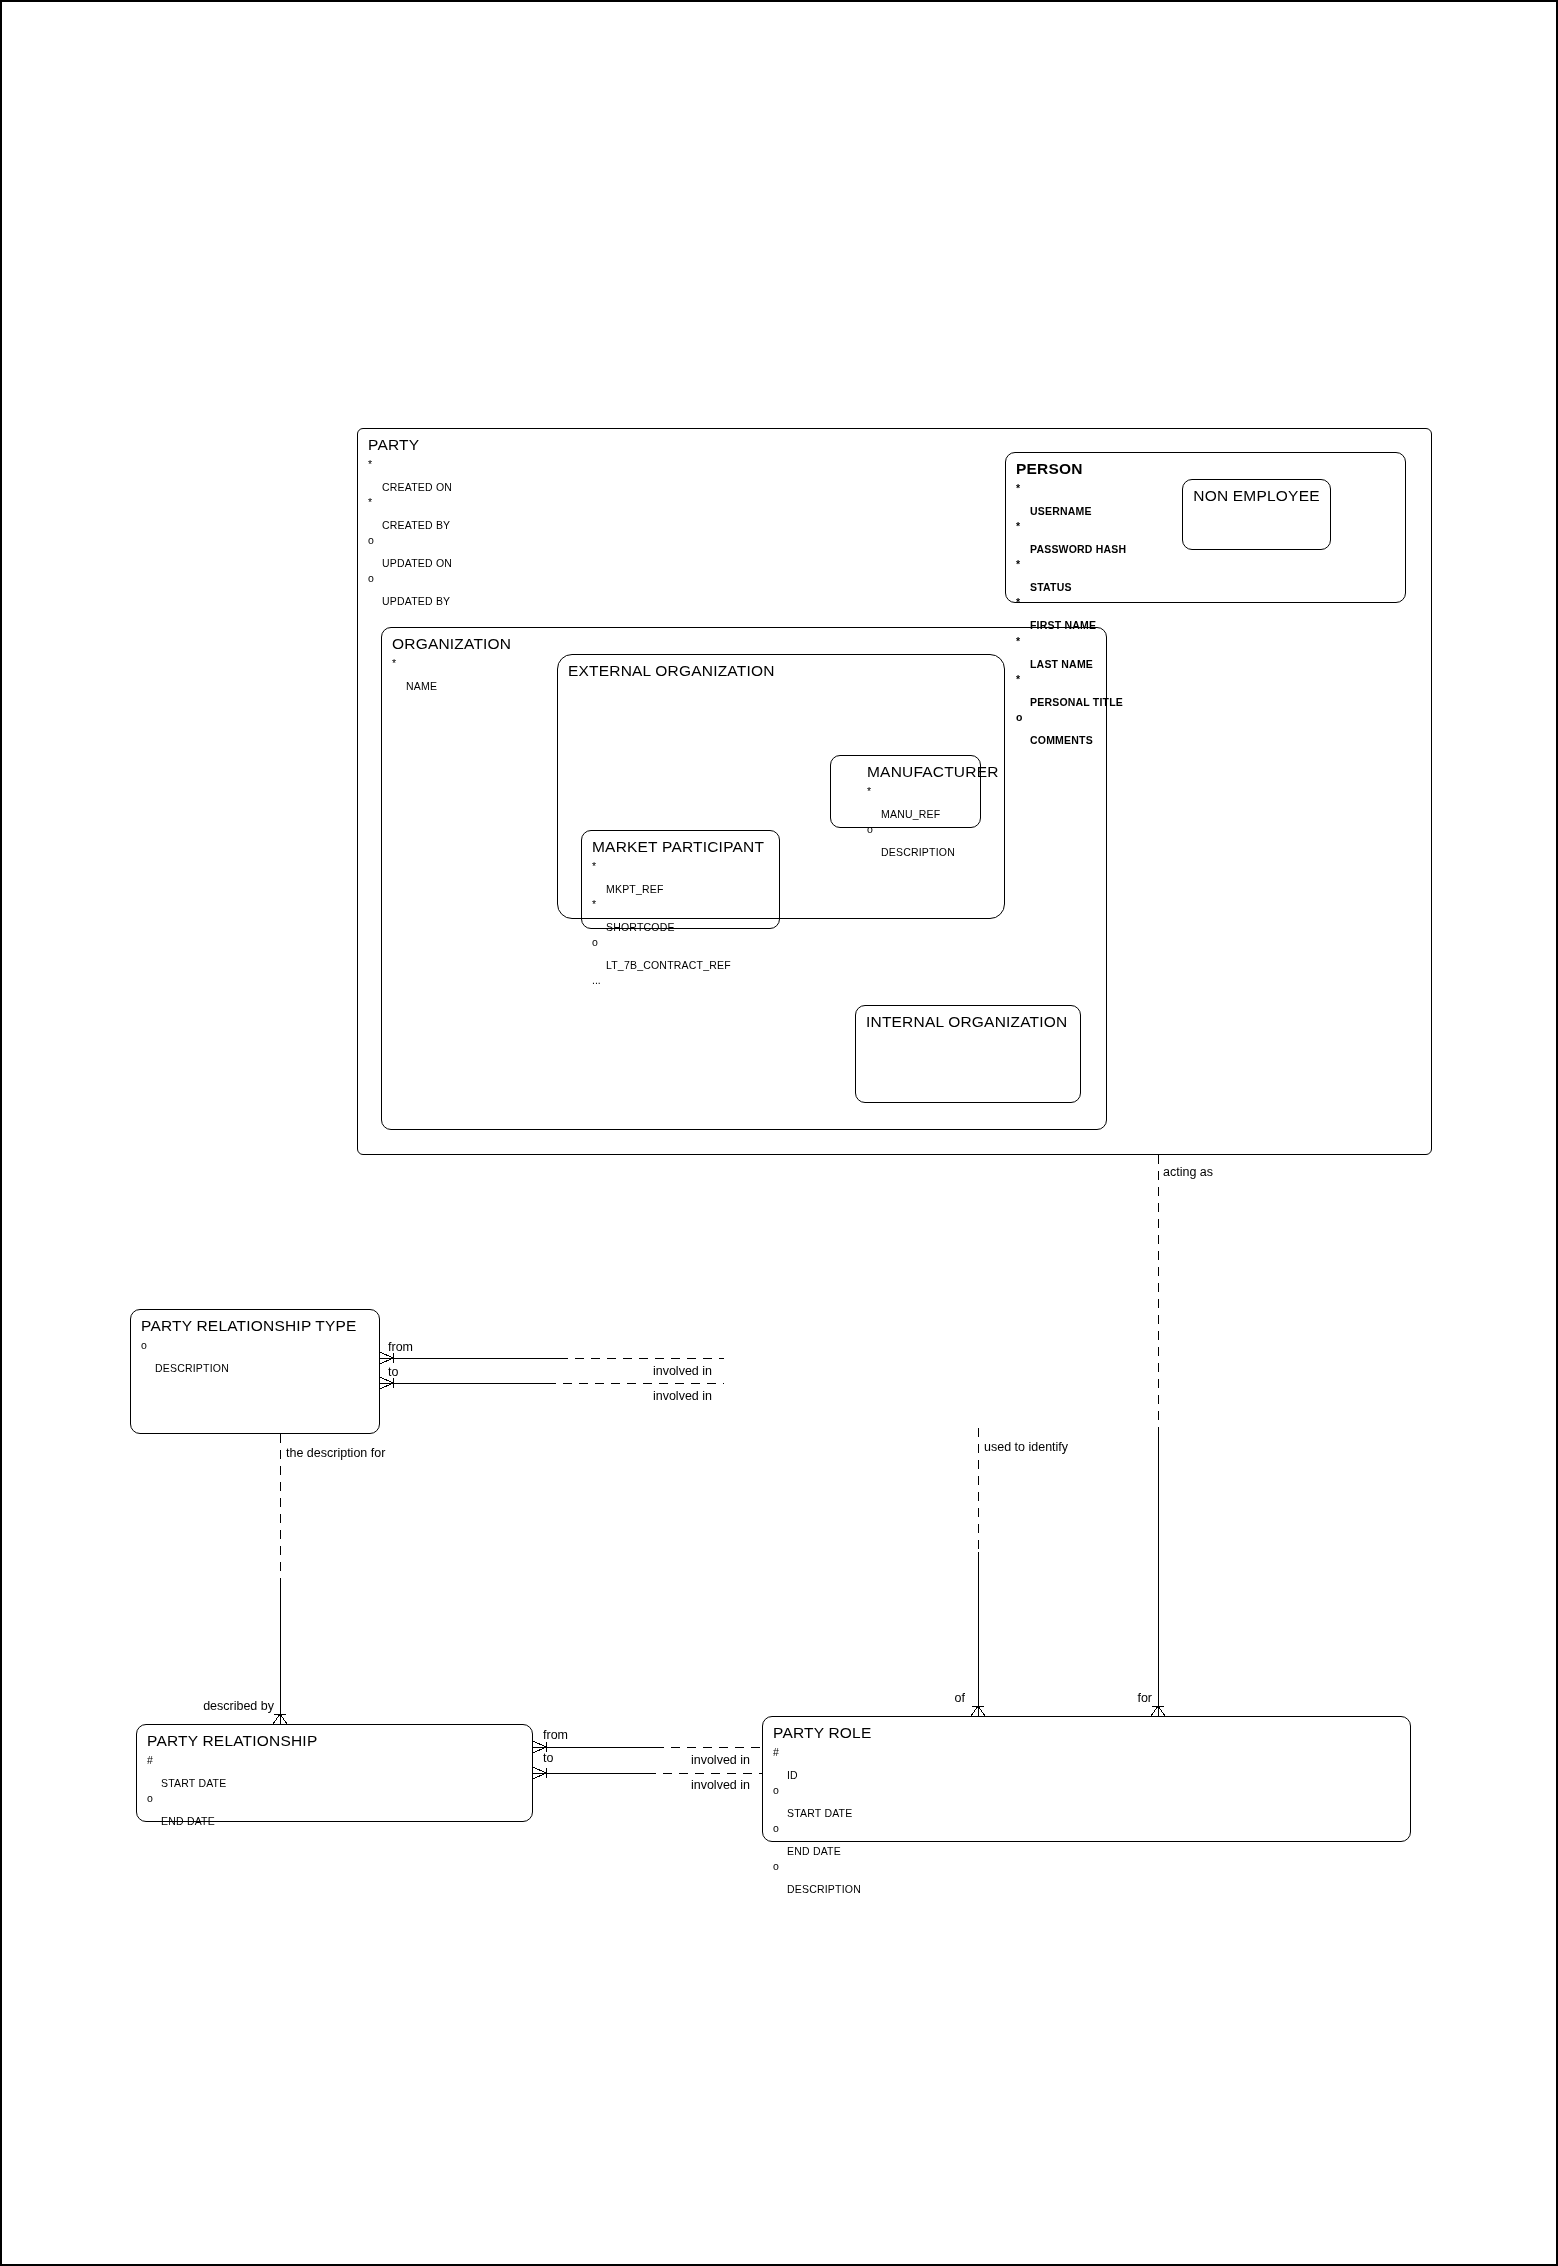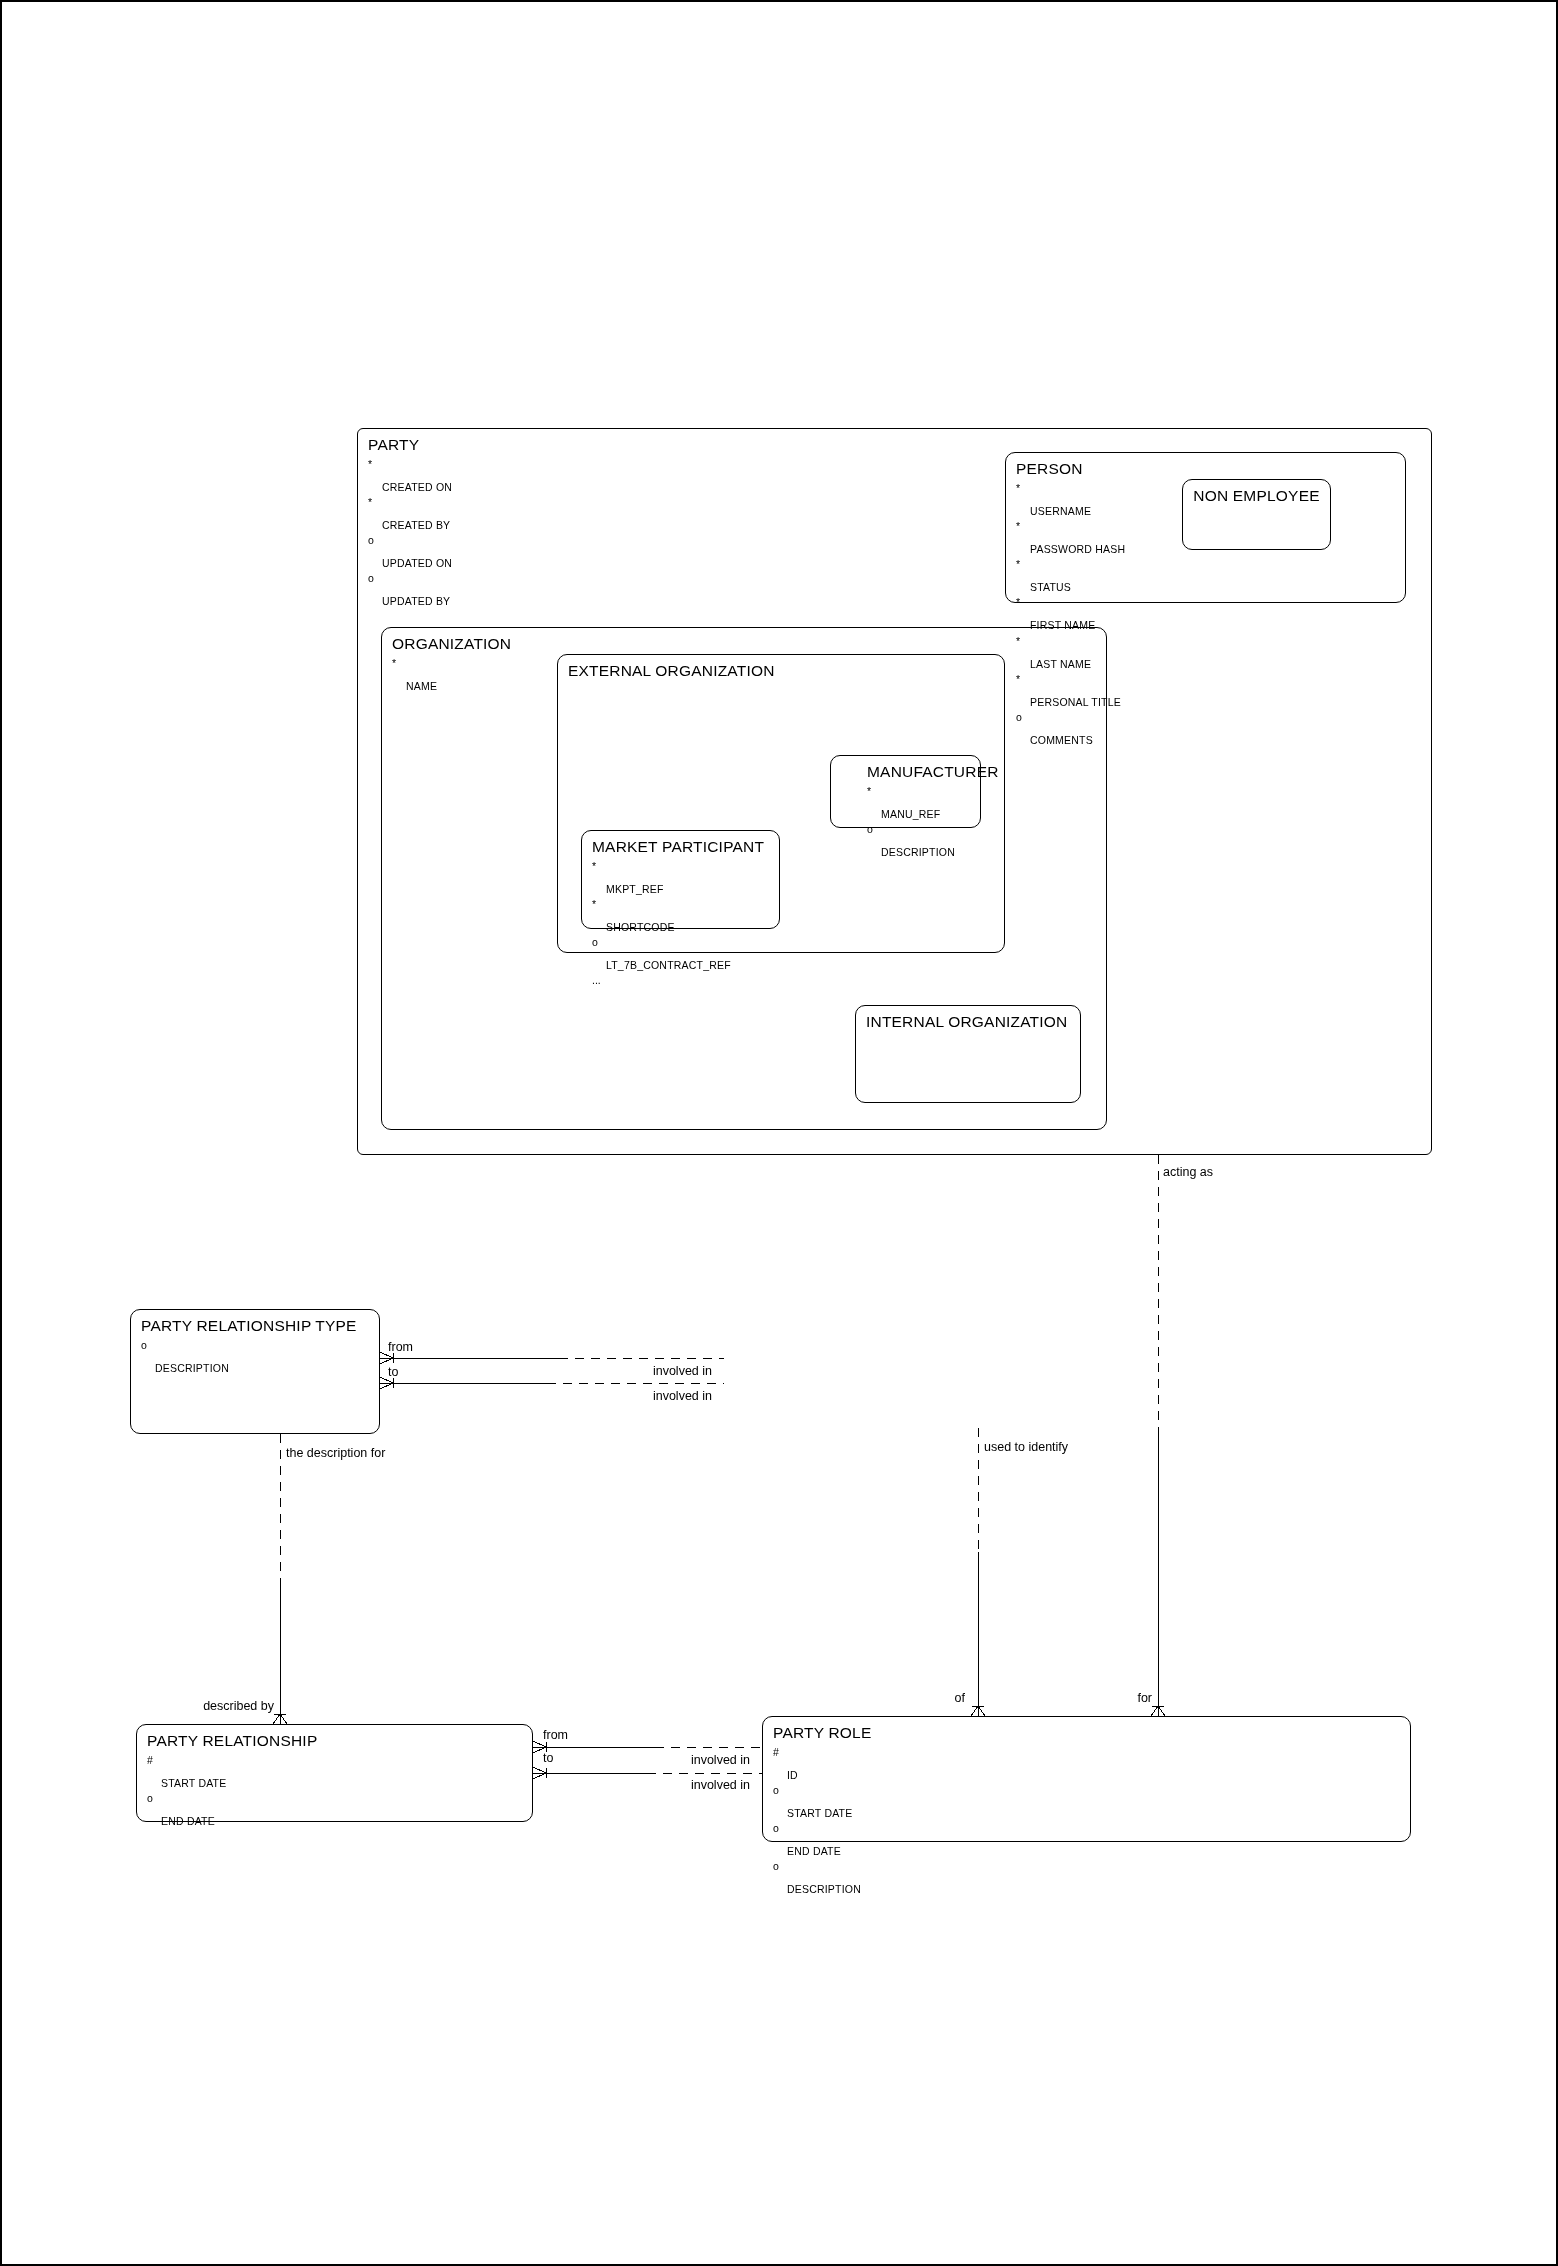--- a/index.html
+++ b/index.html
@@ -85,21 +85,21 @@
           <span class="pfx">o</span>
           <span class="aname">UPDATED ON</span>
         </div>
         <div class="attr-row">
           <span class="pfx">o</span>
           <span class="aname">UPDATED BY</span>
         </div>
       </div>
   </div>
 
-  <div class="entity" style="left:1003px;top:450px;width:401px;height:151px;">
+  <div class="entity" style="left:1003px;top:450px;width:401px;height:151px;font-weight:bold;">
     <div class="etitle">PERSON</div>
     <div class="attrs">
         <div class="attr-row">
           <span class="pfx">*</span>
           <span class="aname">USERNAME</span>
         </div>
         <div class="attr-row">
           <span class="pfx">*</span>
           <span class="aname">PASSWORD HASH</span>
         </div>
@@ -133,21 +133,21 @@
   <div class="entity" style="left:379px;top:625px;width:726px;height:503px;">
     <div class="etitle">ORGANIZATION</div>
     <div class="attrs">
         <div class="attr-row">
           <span class="pfx">*</span>
           <span class="aname">NAME</span>
         </div>
       </div>
   </div>
 
-  <div class="entity" style="left:555px;top:652px;width:448px;height:299px;">
+  <div class="entity" style="left:555px;top:652px;width:448px;height:265px;border-radius:15px;">
     <div class="etitle">EXTERNAL ORGANIZATION</div>
   </div>
 
   <div class="entity" style="left:828px;top:753px;width:151px;height:73px;padding-left:36px;">
     <div class="etitle">MANUFACTURER</div>
     <div class="attrs">
         <div class="attr-row">
           <span class="pfx">*</span>
           <span class="aname">MANU_REF</span>
         </div>

